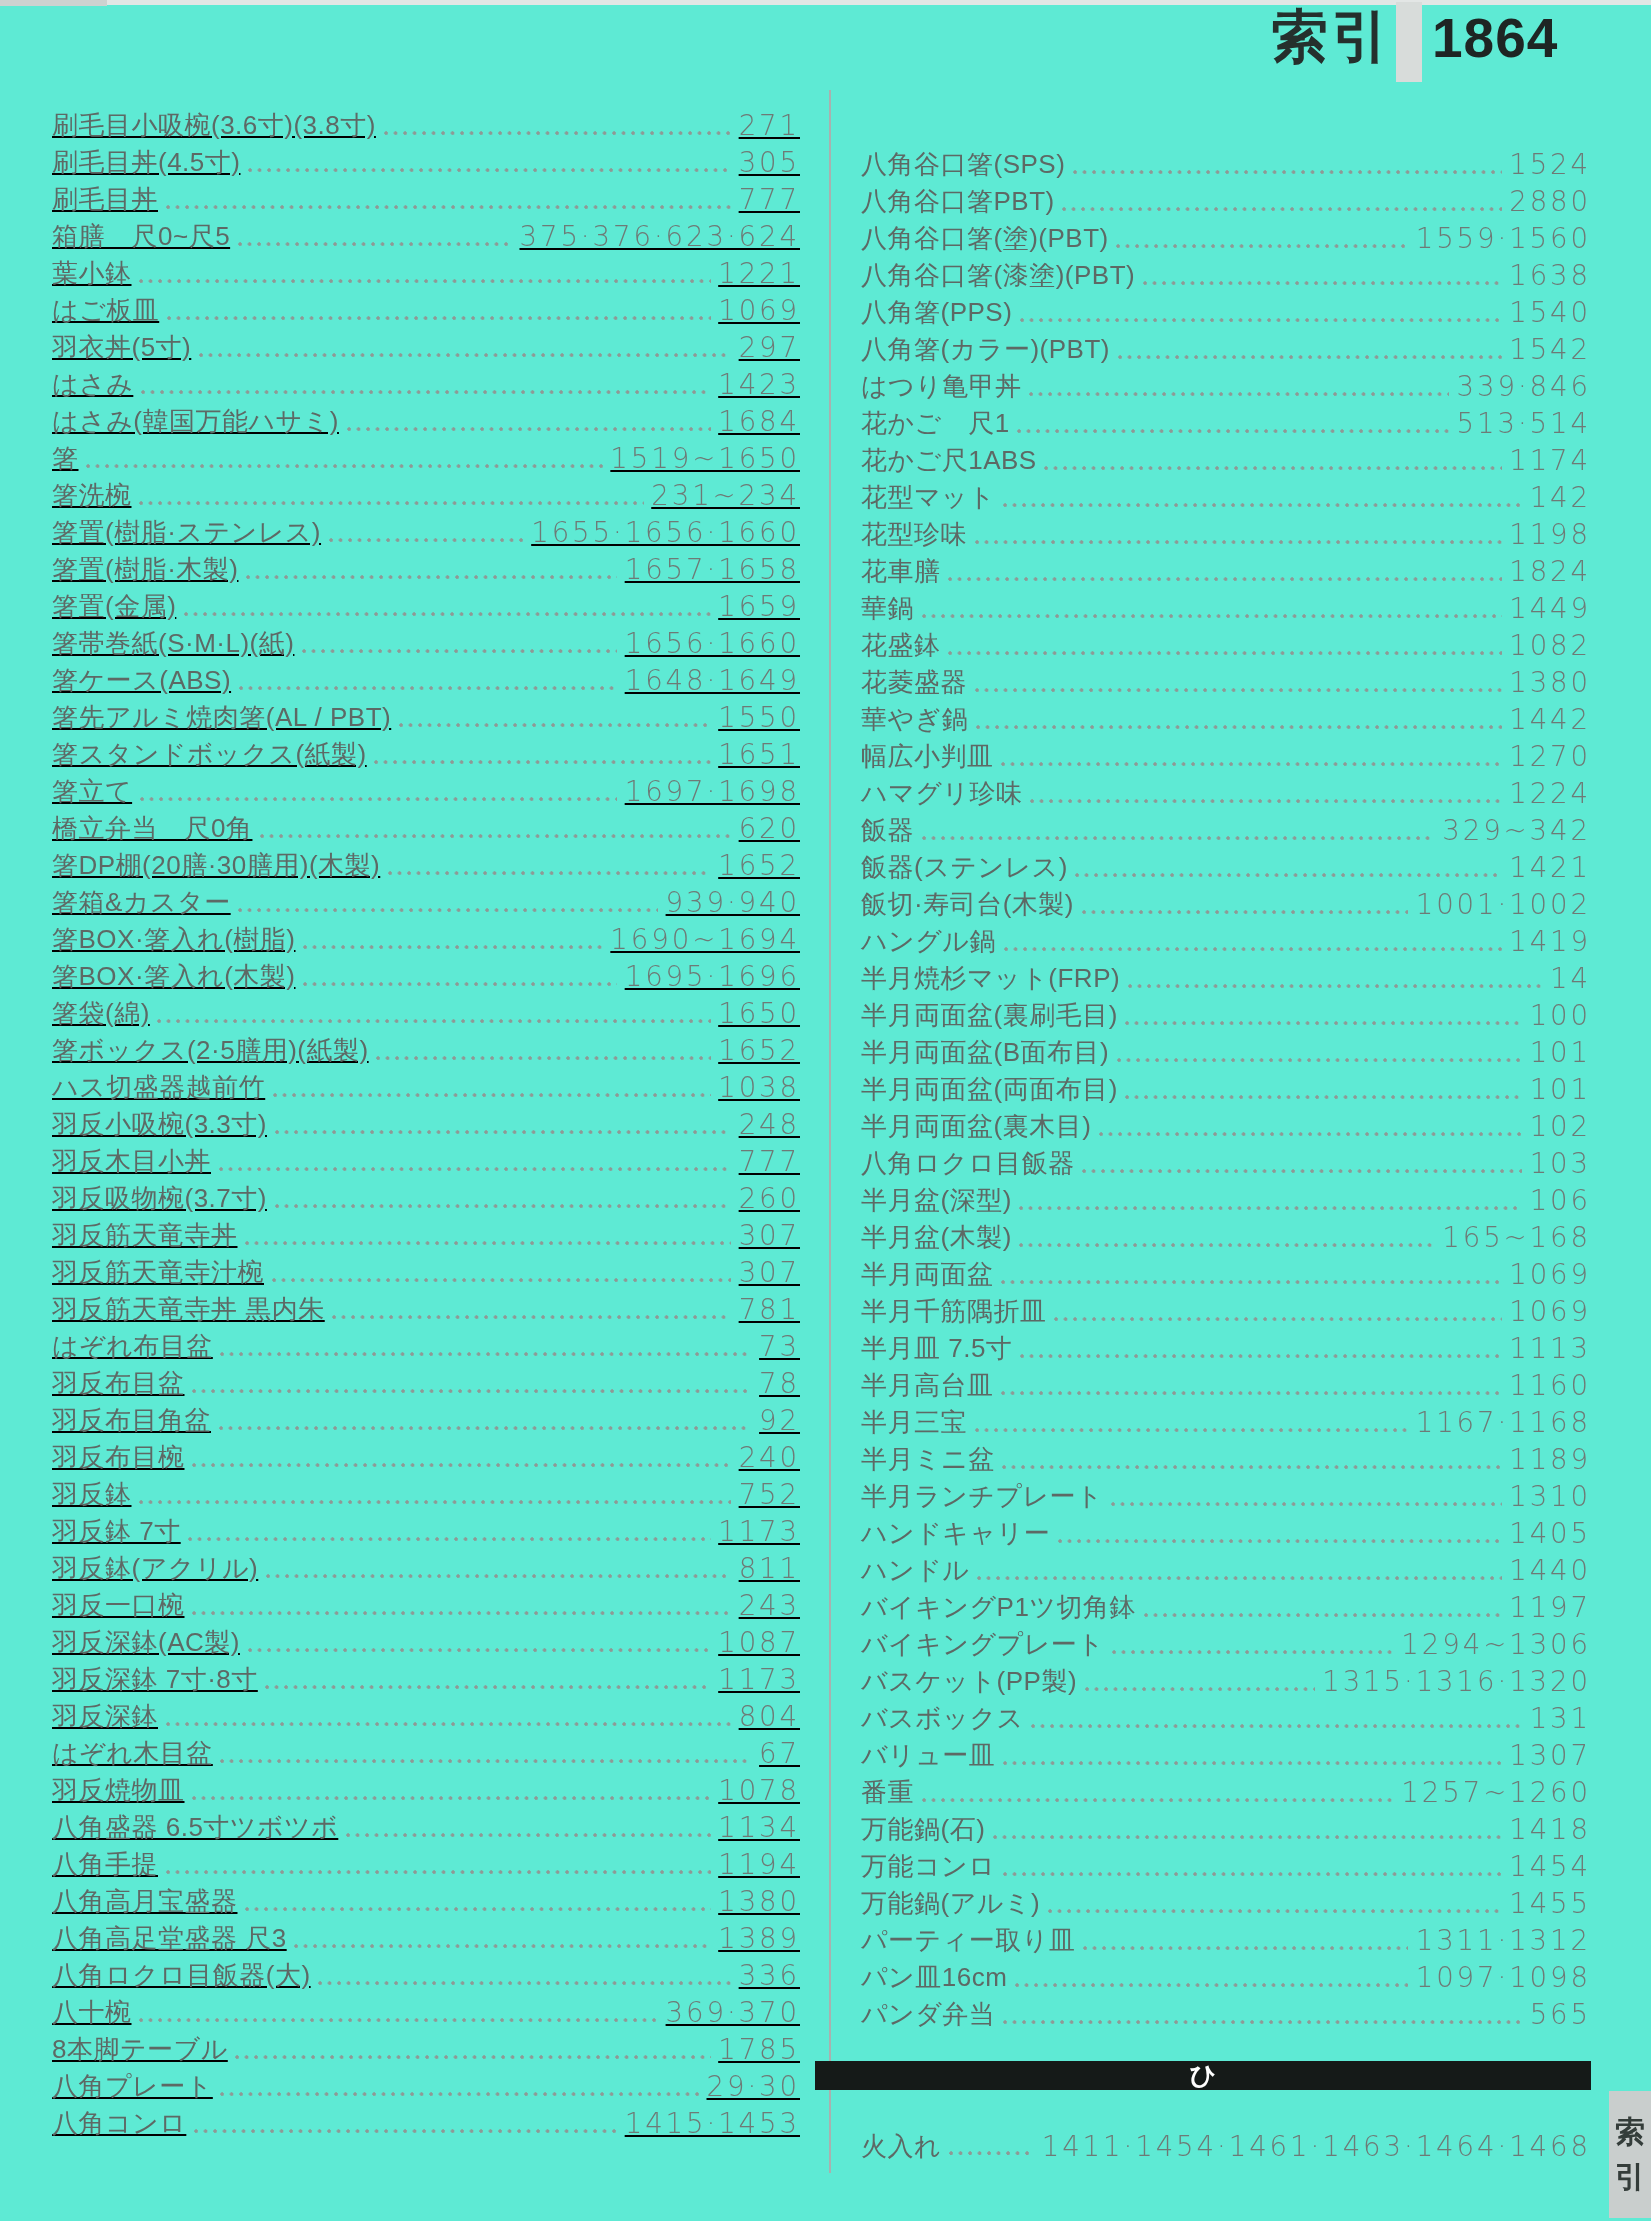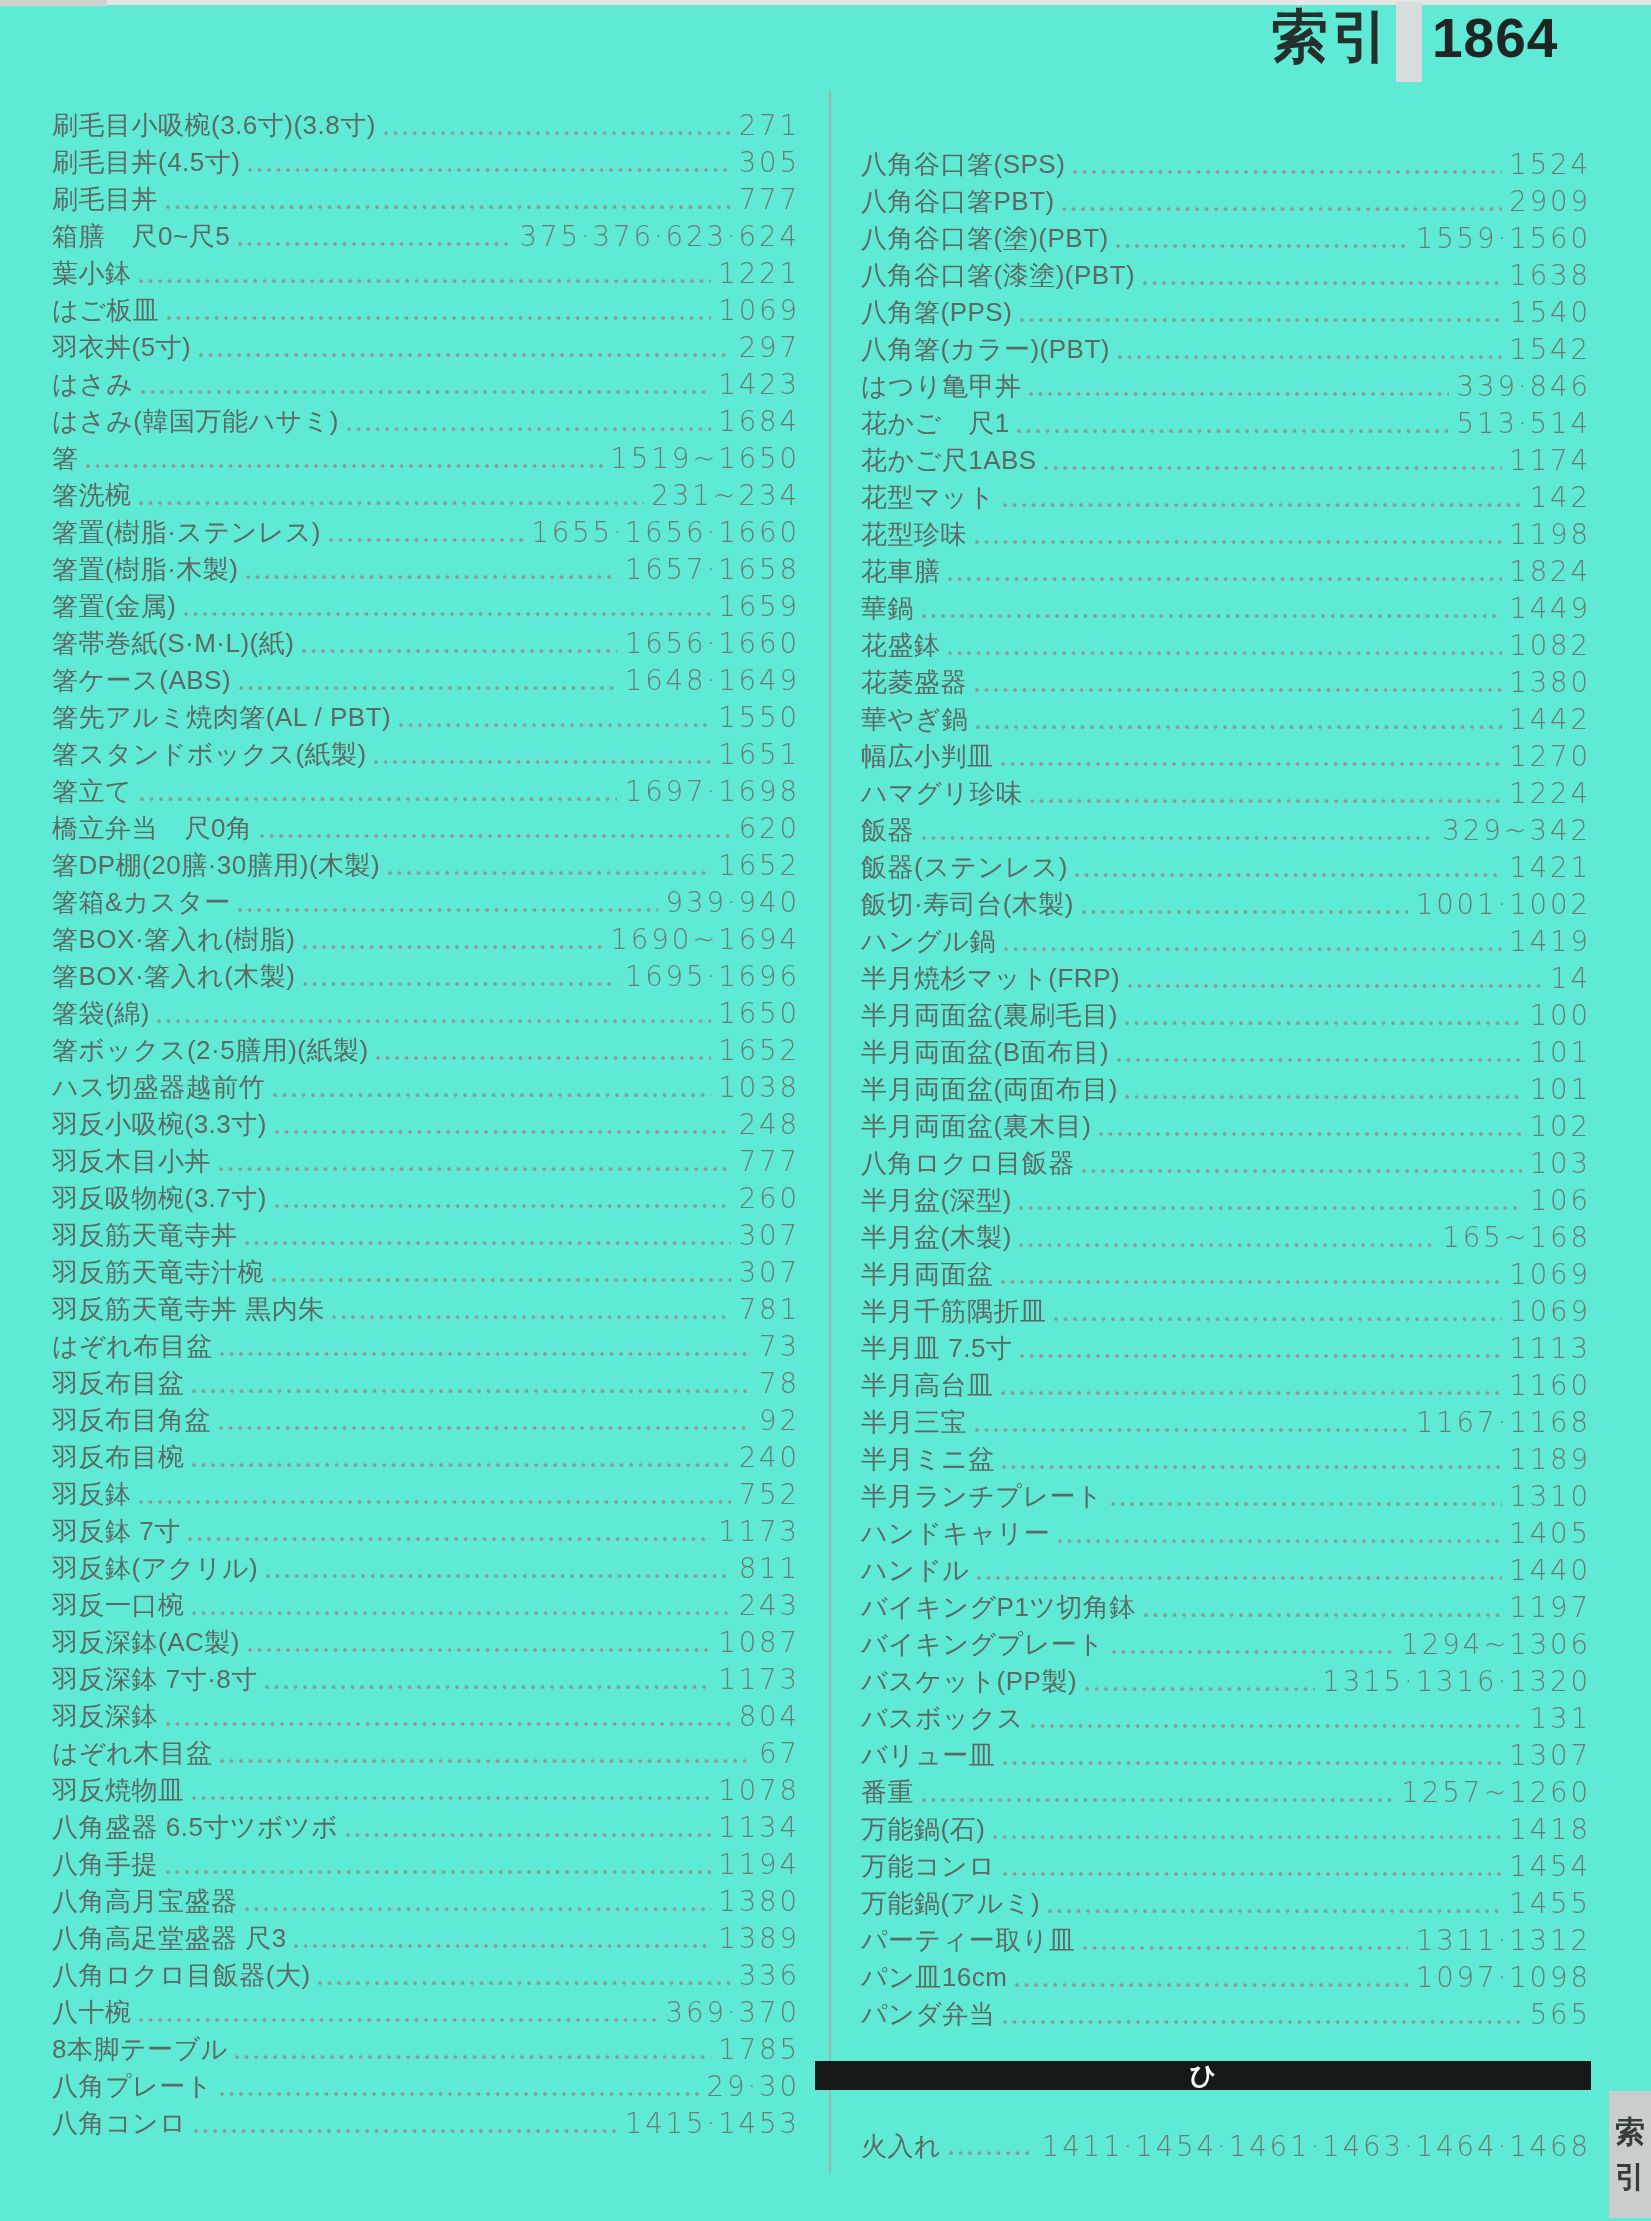--- a/index.html
+++ b/index.html
@@ -18,21 +18,21 @@
   .header-page{
     position:absolute;top:11.4px;left:1432px;font-size:55px;font-weight:bold;
     color:#1e2523;letter-spacing:1px;line-height:1;
   }
 
   .divider{position:absolute;left:829px;top:90px;width:1.9px;height:2083px;background:#a9b0ae;}
 
   .col{position:absolute;display:flex;flex-direction:column;}
   .col-left{left:52px;top:107px;width:748px;}
   .col-right{left:861px;top:107px;width:730px;margin-top:39px;}
-  .col-left .row{height:37px;}
+  .col-left .row{height:37px;text-decoration:underline;}
   .col-right .row{height:37px;}
 
   .row{display:flex;align-items:center;}
   .label{
     font-size:26px;color:#5d6965;white-space:pre;letter-spacing:0.5px;flex:0 0 auto;
   }
   .dots{
     flex:1 1 auto;height:4.8px;margin:15px 7.6px 0 7.6px;
     background:radial-gradient(circle at 2.1px 2.1px,#8e9995 1.6px,transparent 2px) repeat-x;
     background-size:9.5px 4.8px;min-width:11.4px;
@@ -348,21 +348,21 @@
     </div>
   <div class="col col-right" id="col-right">
       <div class="row">
         <span class="label">八角谷口箸(SPS)</span>
         <span class="dots"></span>
         <span class="pnum">1524</span>
       </div>
       <div class="row">
         <span class="label">八角谷口箸PBT)</span>
         <span class="dots"></span>
-        <span class="pnum">2909</span>
+        <span class="pnum">2880</span>
       </div>
       <div class="row">
         <span class="label">八角谷口箸(塗)(PBT)</span>
         <span class="dots"></span>
         <span class="pnum">1559·1560</span>
       </div>
       <div class="row">
         <span class="label">八角谷口箸(漆塗)(PBT)</span>
         <span class="dots"></span>
         <span class="pnum">1638</span>

